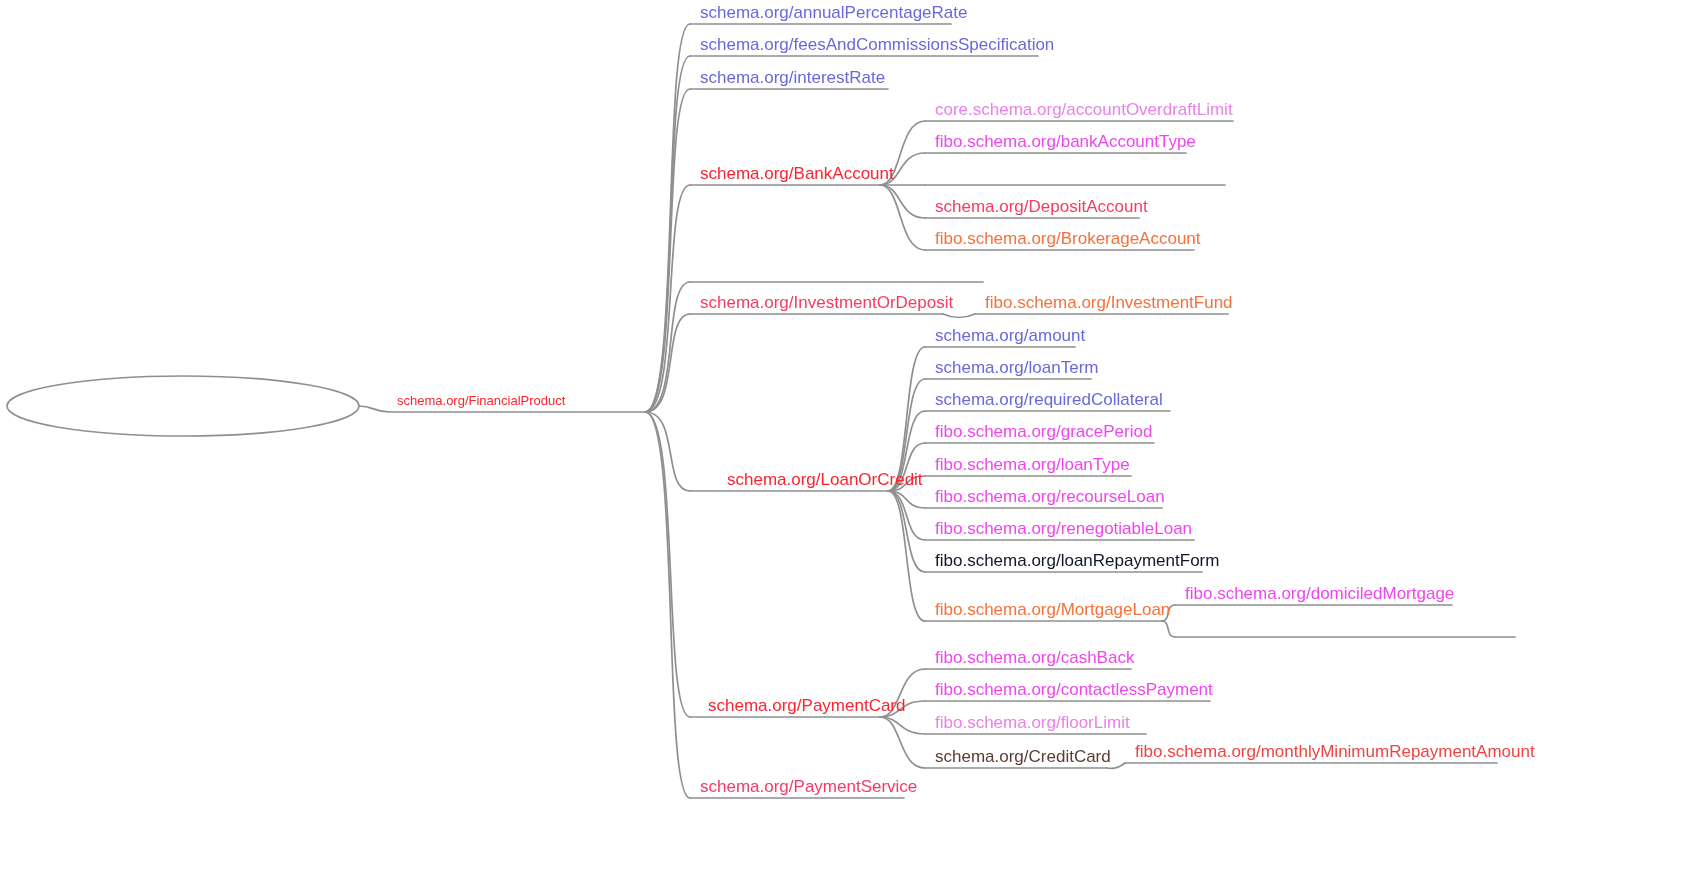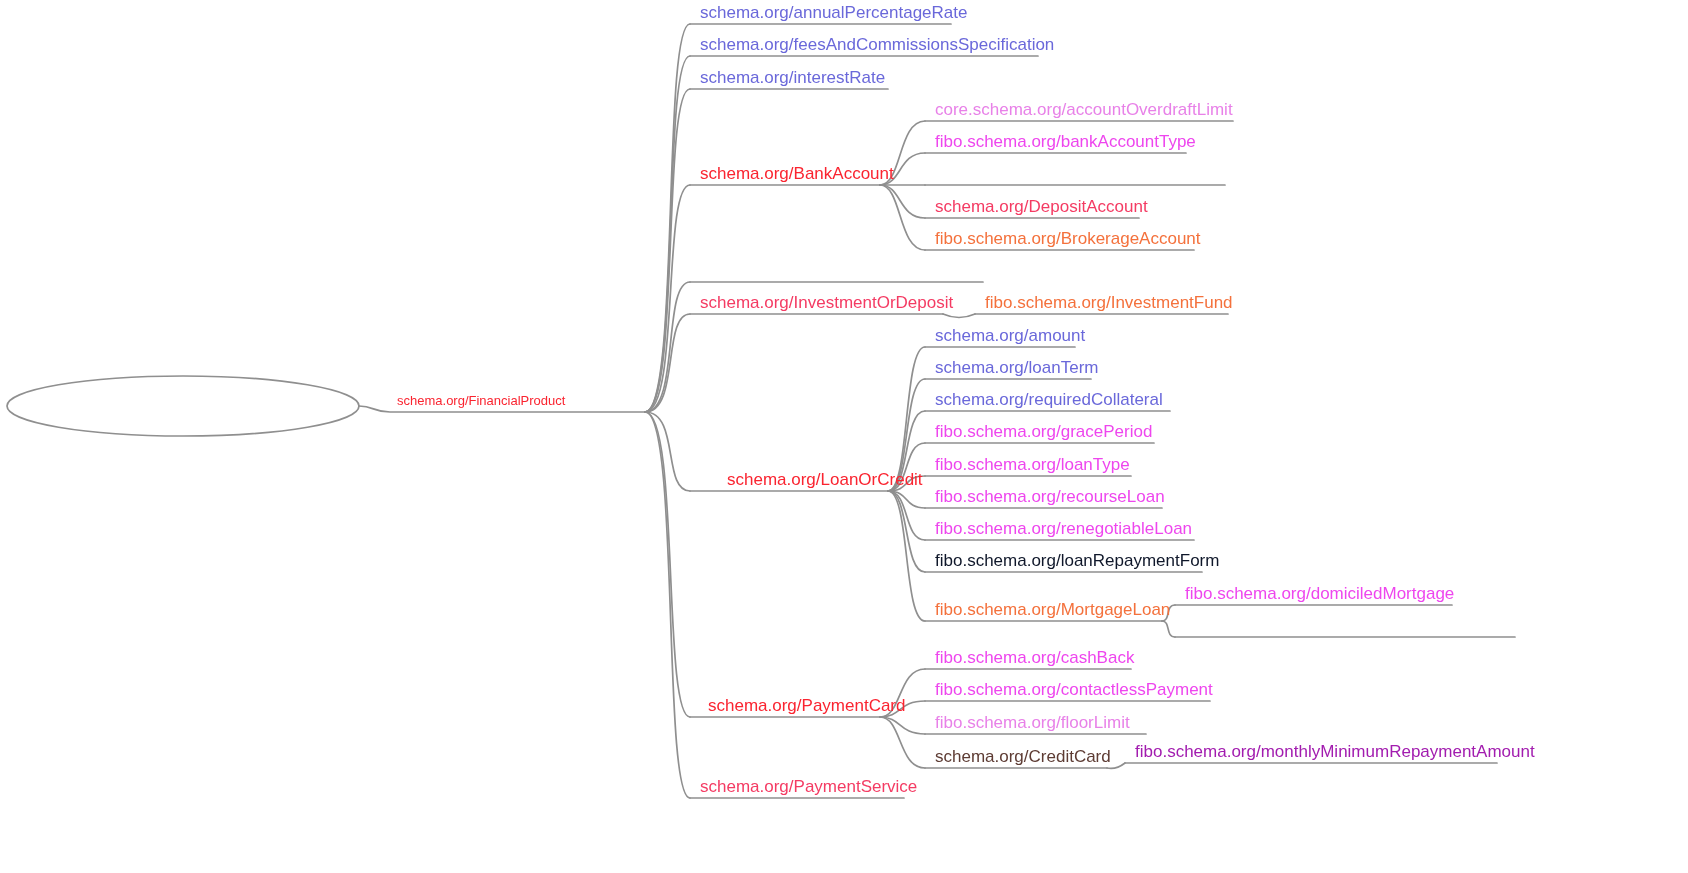--- a/index.html
+++ b/index.html
@@ -160,15 +160,15 @@
   <div class="node" style="left: 935px; top: 551px; color: #0f172a;">fibo.schema.org/loanRepaymentForm</div>
   <div class="node" style="left: 935px; top: 600px; color: rgb(244, 113, 60);">fibo.schema.org/MortgageLoan</div>
 
   <div class="node" style="left: 1185px; top: 584px; color: rgb(238, 70, 238);">fibo.schema.org/domiciledMortgage</div>
 
   <div class="node" style="left: 935px; top: 648px; color: rgb(238, 70, 238);">fibo.schema.org/cashBack</div>
   <div class="node" style="left: 935px; top: 680px; color: rgb(238, 70, 238);">fibo.schema.org/contactlessPayment</div>
   <div class="node" style="left: 935px; top: 713px; color: rgb(232, 129, 232);">fibo.schema.org/floorLimit</div>
   <div class="node" style="left: 935px; top: 747px; color: rgb(93, 59, 51);">schema.org/CreditCard</div>
 
-  <div class="node" style="left: 1135px; top: 742px; color: #a21caf;">fibo.schema.org/monthlyMinimumRepaymentAmount</div>
+  <div class="node" style="left: 1135px; top: 742px; color: #ef4444;">fibo.schema.org/monthlyMinimumRepaymentAmount</div>
 
 </div>
 
 </body></html>

